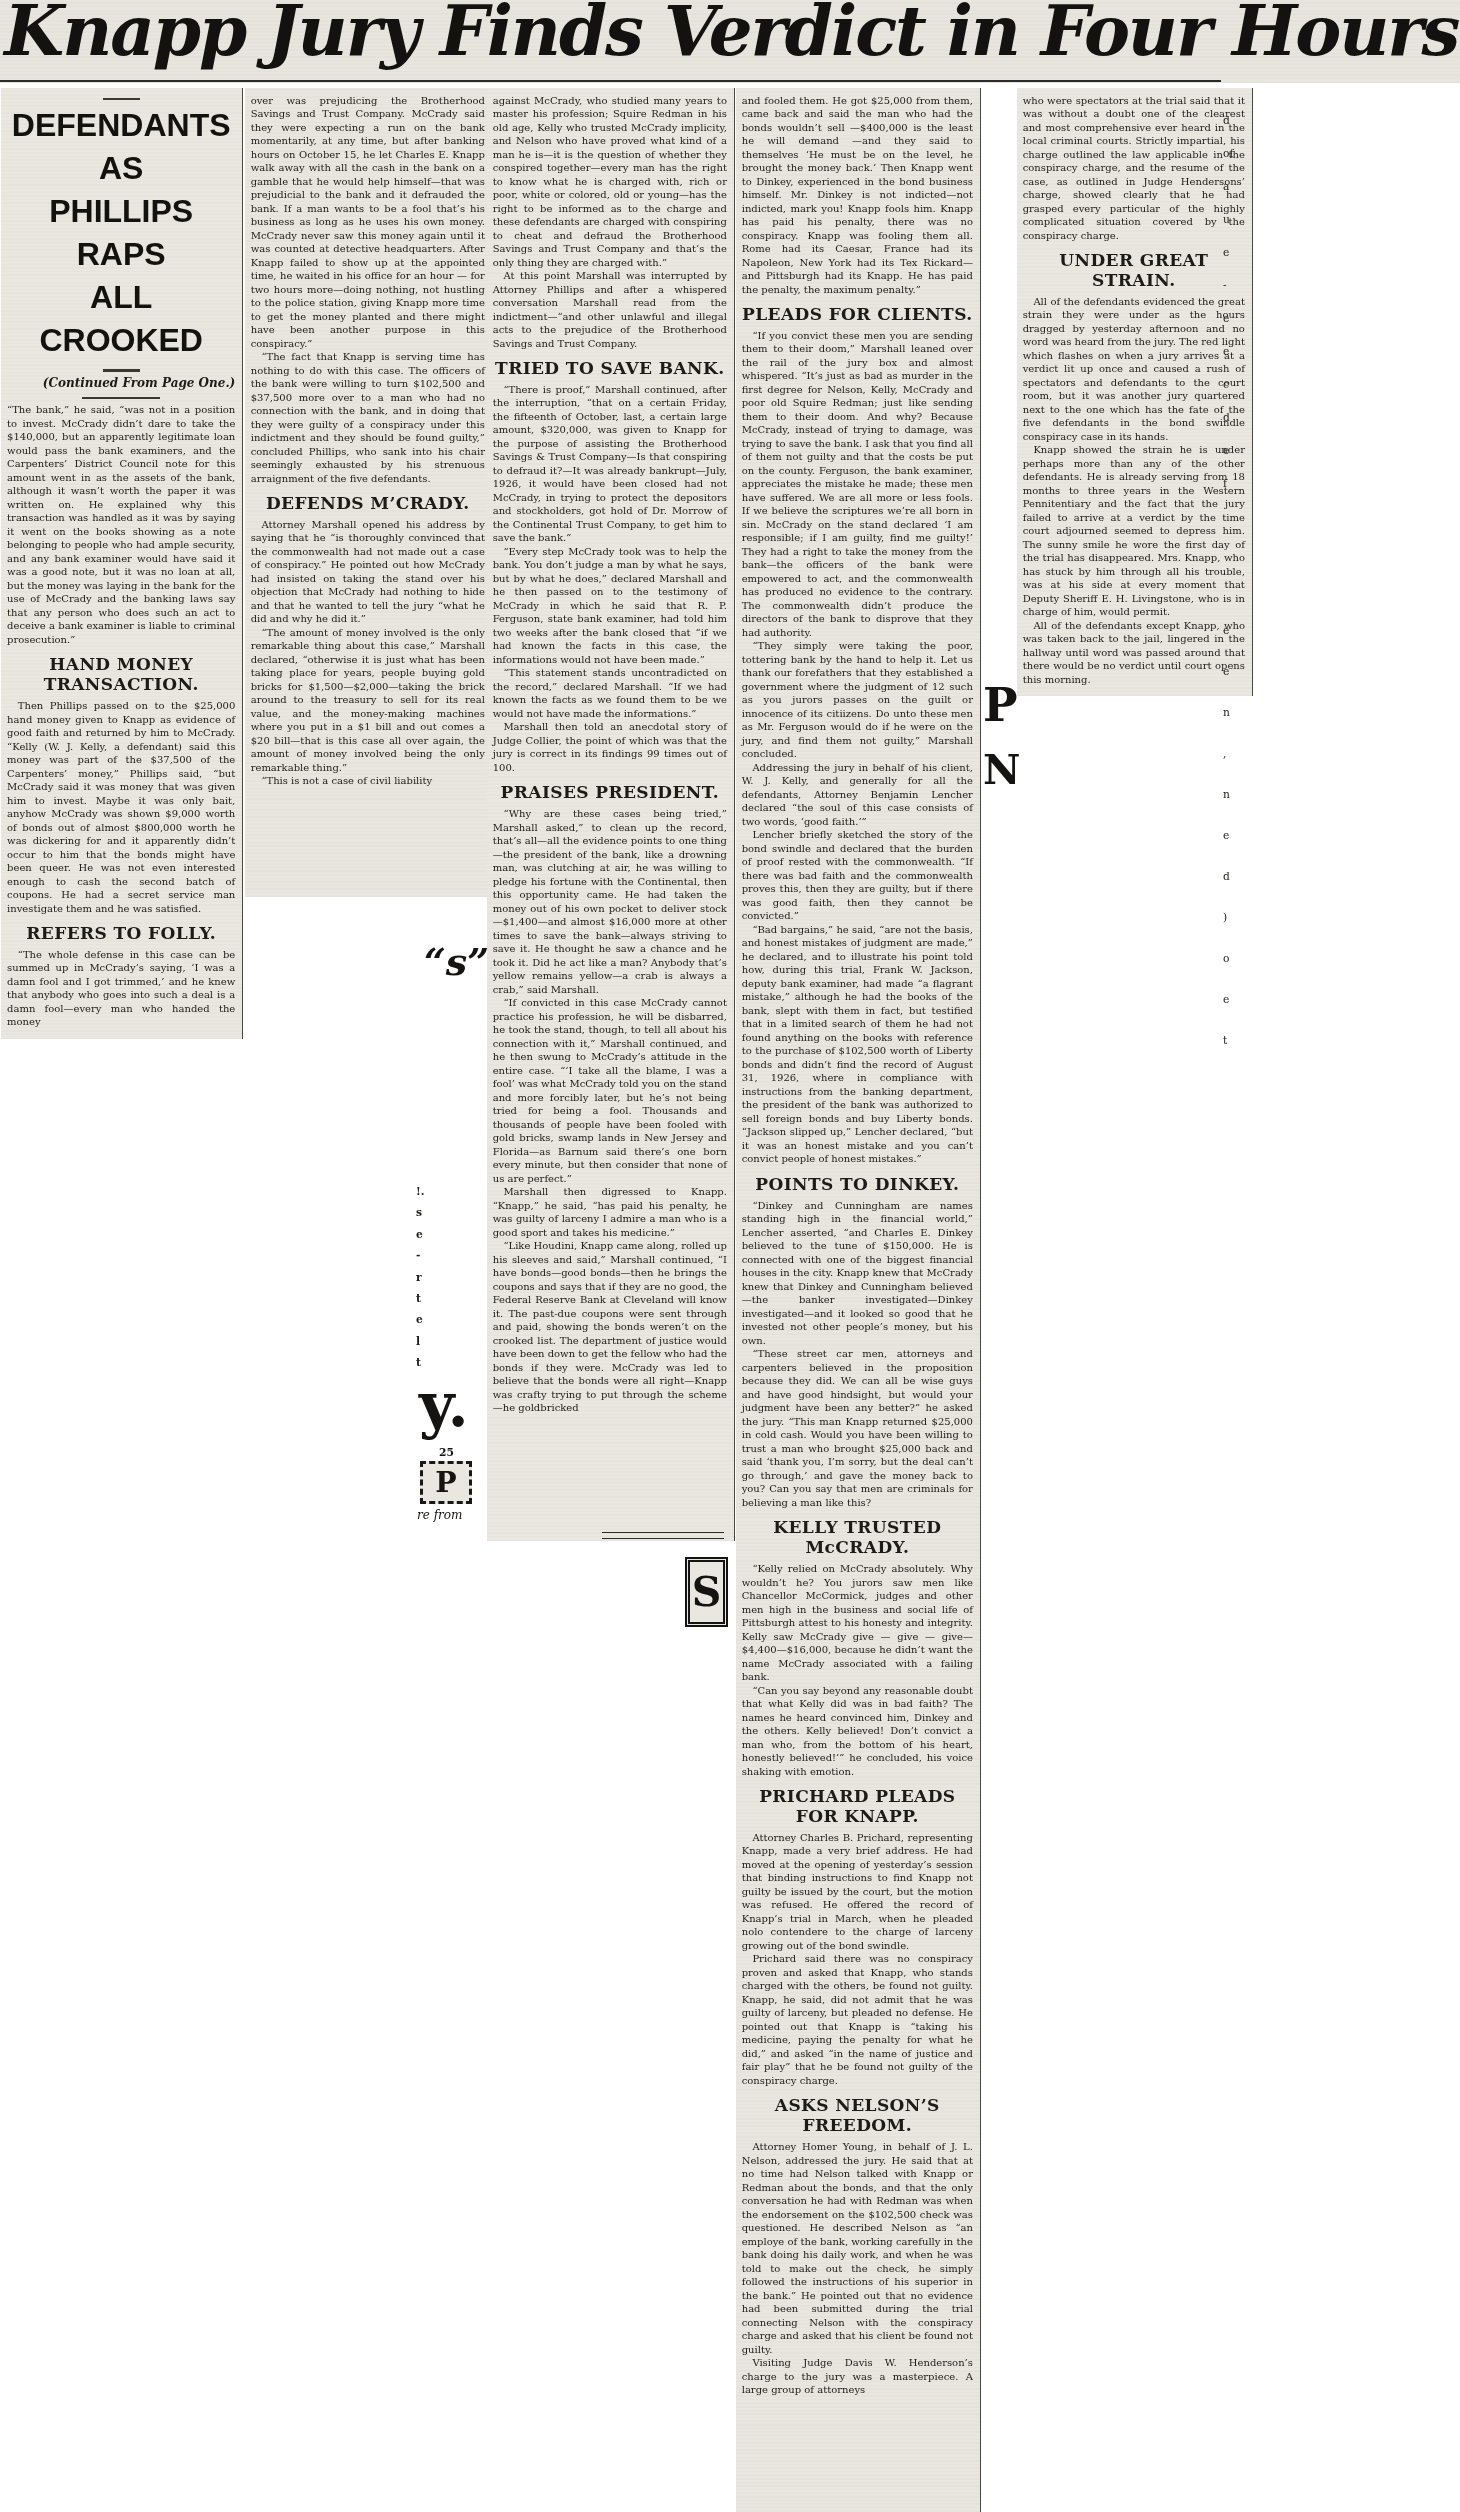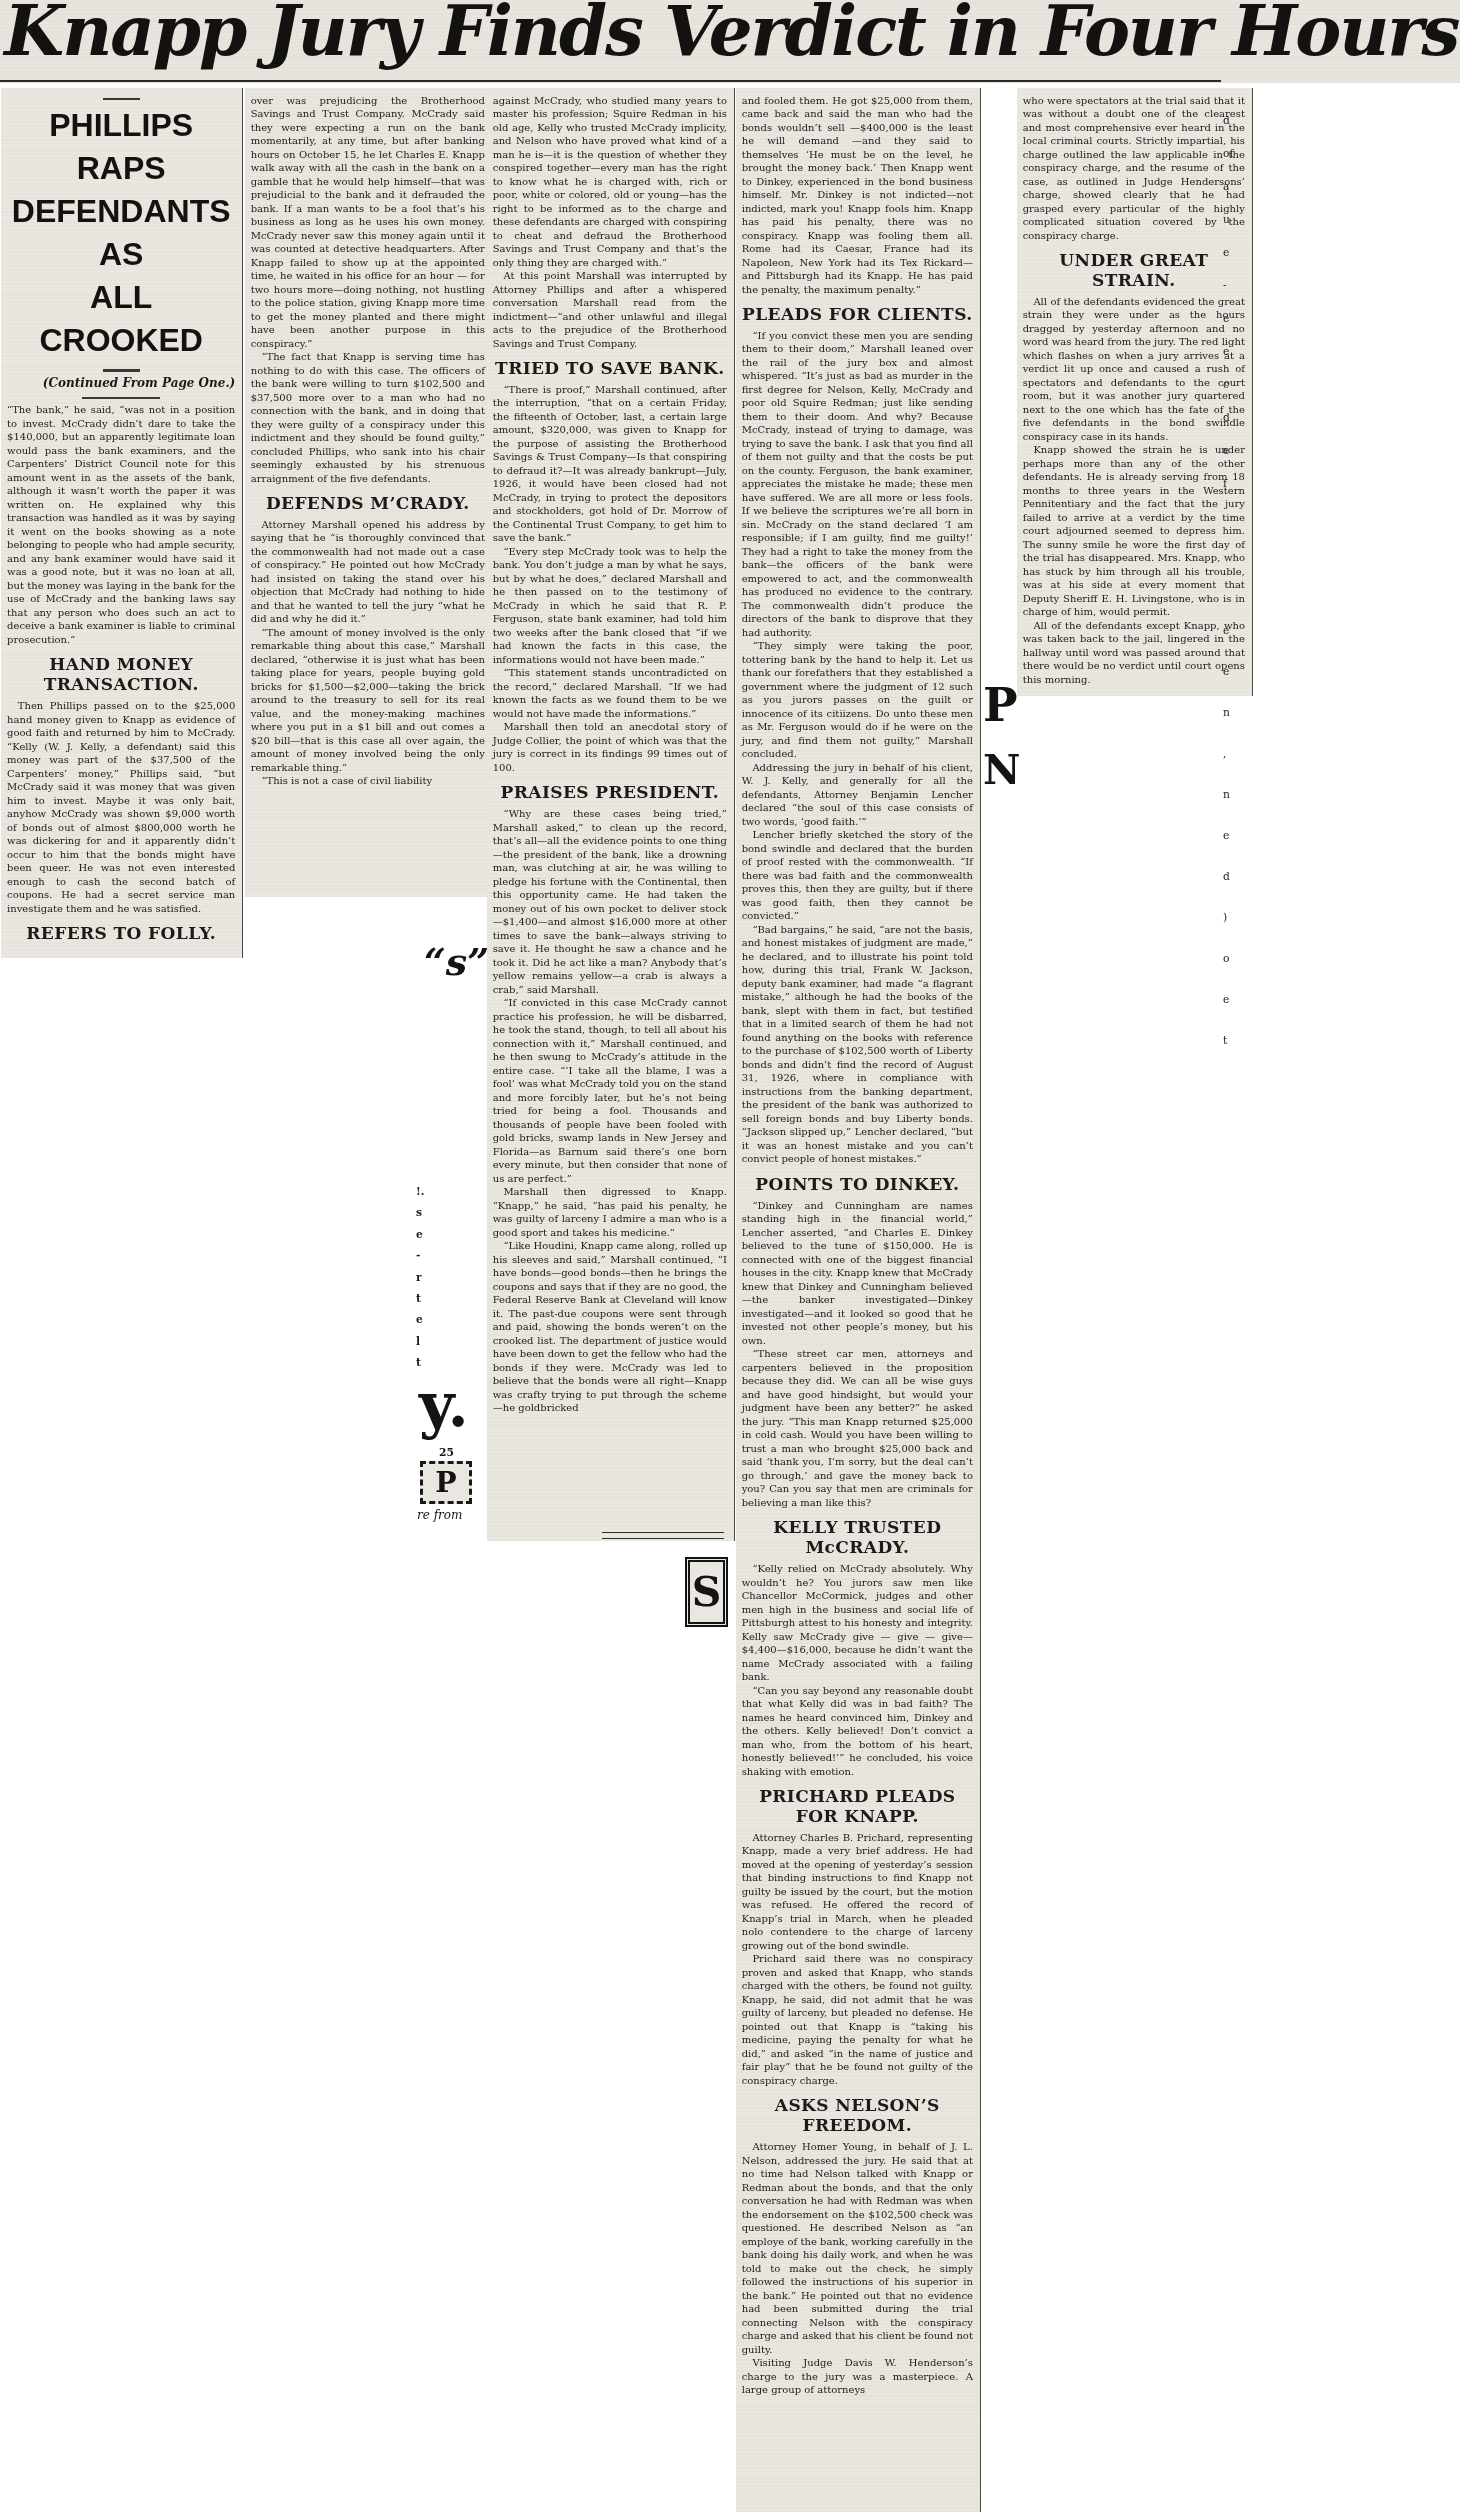--- a/index.html
+++ b/index.html
@@ -54,31 +54,32 @@
 <div id="page">
 
   <div id="headline-strip" class="clip">
     <div id="main-headline">Knapp Jury Finds Verdict in Four Hours</div>
   </div>
   <div id="headline-rule"></div>
 
   <div id="col1" class="clip col">
       <div class="mini-rule"></div>
       <div class="col-head">
+        <div>DEFENDANTS AS</div>
         <div>PHILLIPS RAPS</div>
-        <div>DEFENDANTS AS</div>
         <div>ALL CROOKED</div>
       </div>
       <div class="mini-rule"></div>
       <div class="continued">(Continued From Page One.)</div>
       <div class="mini-rule wide"></div>
       <p class="para noindent">“The bank,” he said, “was not in a position to invest. McCrady didn’t dare to take the $140,000, but an apparently legitimate loan would pass the bank examiners, and the Carpenters’ District Council note for this amount went in as the assets of the bank, although it wasn’t worth the paper it was written on. He explained why this transaction was handled as it was by saying it went on the books showing as a note belonging to people who had ample security, and any bank examiner would have said it was a good note, but it was no loan at all, but the money was laying in the bank for the use of McCrady and the banking laws say that any person who does such an act to deceive a bank examiner is liable to criminal prosecution.”</p>
       <div class="subhead">HAND MONEY TRANSACTION.</div>
       <p class="para">Then Phillips passed on to the $25,000 hand money given to Knapp as evidence of good faith and returned by him to McCrady. “Kelly (W. J. Kelly, a defendant) said this money was part of the $37,500 of the Carpenters’ money,” Phillips said, “but McCrady said it was money that was given him to invest. Maybe it was only bait, anyhow McCrady was shown $9,000 worth of bonds out of almost $800,000 worth he was dickering for and it apparently didn’t occur to him that the bonds might have been queer. He was not even interested enough to cash the second batch of coupons. He had a secret service man investigate them and he was satisfied.</p>
       <div class="subhead">REFERS TO FOLLY.</div>
+      <p class="para">“The whole defense in this case can be summed up in McCrady’s saying, ‘I was a damn fool and I got trimmed,’ and he knew that anybody who goes into such a deal is a damn fool—every man who handed the money</p>
     </div>
   <div id="col2" class="clip col">
       <p class="para noindent">over was prejudicing the Brotherhood Savings and Trust Company. McCrady said they were expecting a run on the bank momentarily, at any time, but after banking hours on October 15, he let Charles E. Knapp walk away with all the cash in the bank on a gamble that he would help himself—that was prejudicial to the bank and it defrauded the bank. If a man wants to be a fool that’s his business as long as he uses his own money. McCrady never saw this money again until it was counted at detective headquarters. After Knapp failed to show up at the appointed time, he waited in his office for an hour — for two hours more—doing nothing, not hustling to the police station, giving Knapp more time to get the money planted and there might have been another purpose in this conspiracy.”</p>
       <p class="para">“The fact that Knapp is serving time has nothing to do with this case. The officers of the bank were willing to turn $102,500 and $37,500 more over to a man who had no connection with the bank, and in doing that they were guilty of a conspiracy under this indictment and they should be found guilty,” concluded Phillips, who sank into his chair seemingly exhausted by his strenuous arraignment of the five defendants.</p>
       <div class="subhead">DEFENDS M’CRADY.</div>
       <p class="para">Attorney Marshall opened his address by saying that he “is thoroughly convinced that the commonwealth had not made out a case of conspiracy.” He pointed out how McCrady had insisted on taking the stand over his objection that McCrady had nothing to hide and that he wanted to tell the jury “what he did and why he did it.”</p>
       <p class="para">“The amount of money involved is the only remarkable thing about this case,” Marshall declared, “otherwise it is just what has been taking place for years, people buying gold bricks for $1,500—$2,000—taking the brick around to the treasury to sell for its real value, and the money-making machines where you put in a $1 bill and out comes a $20 bill—that is this case all over again, the amount of money involved being the only remarkable thing.”</p>
       <p class="para">“This is not a case of civil liability</p>
     </div>
   <div id="col3" class="clip col">

